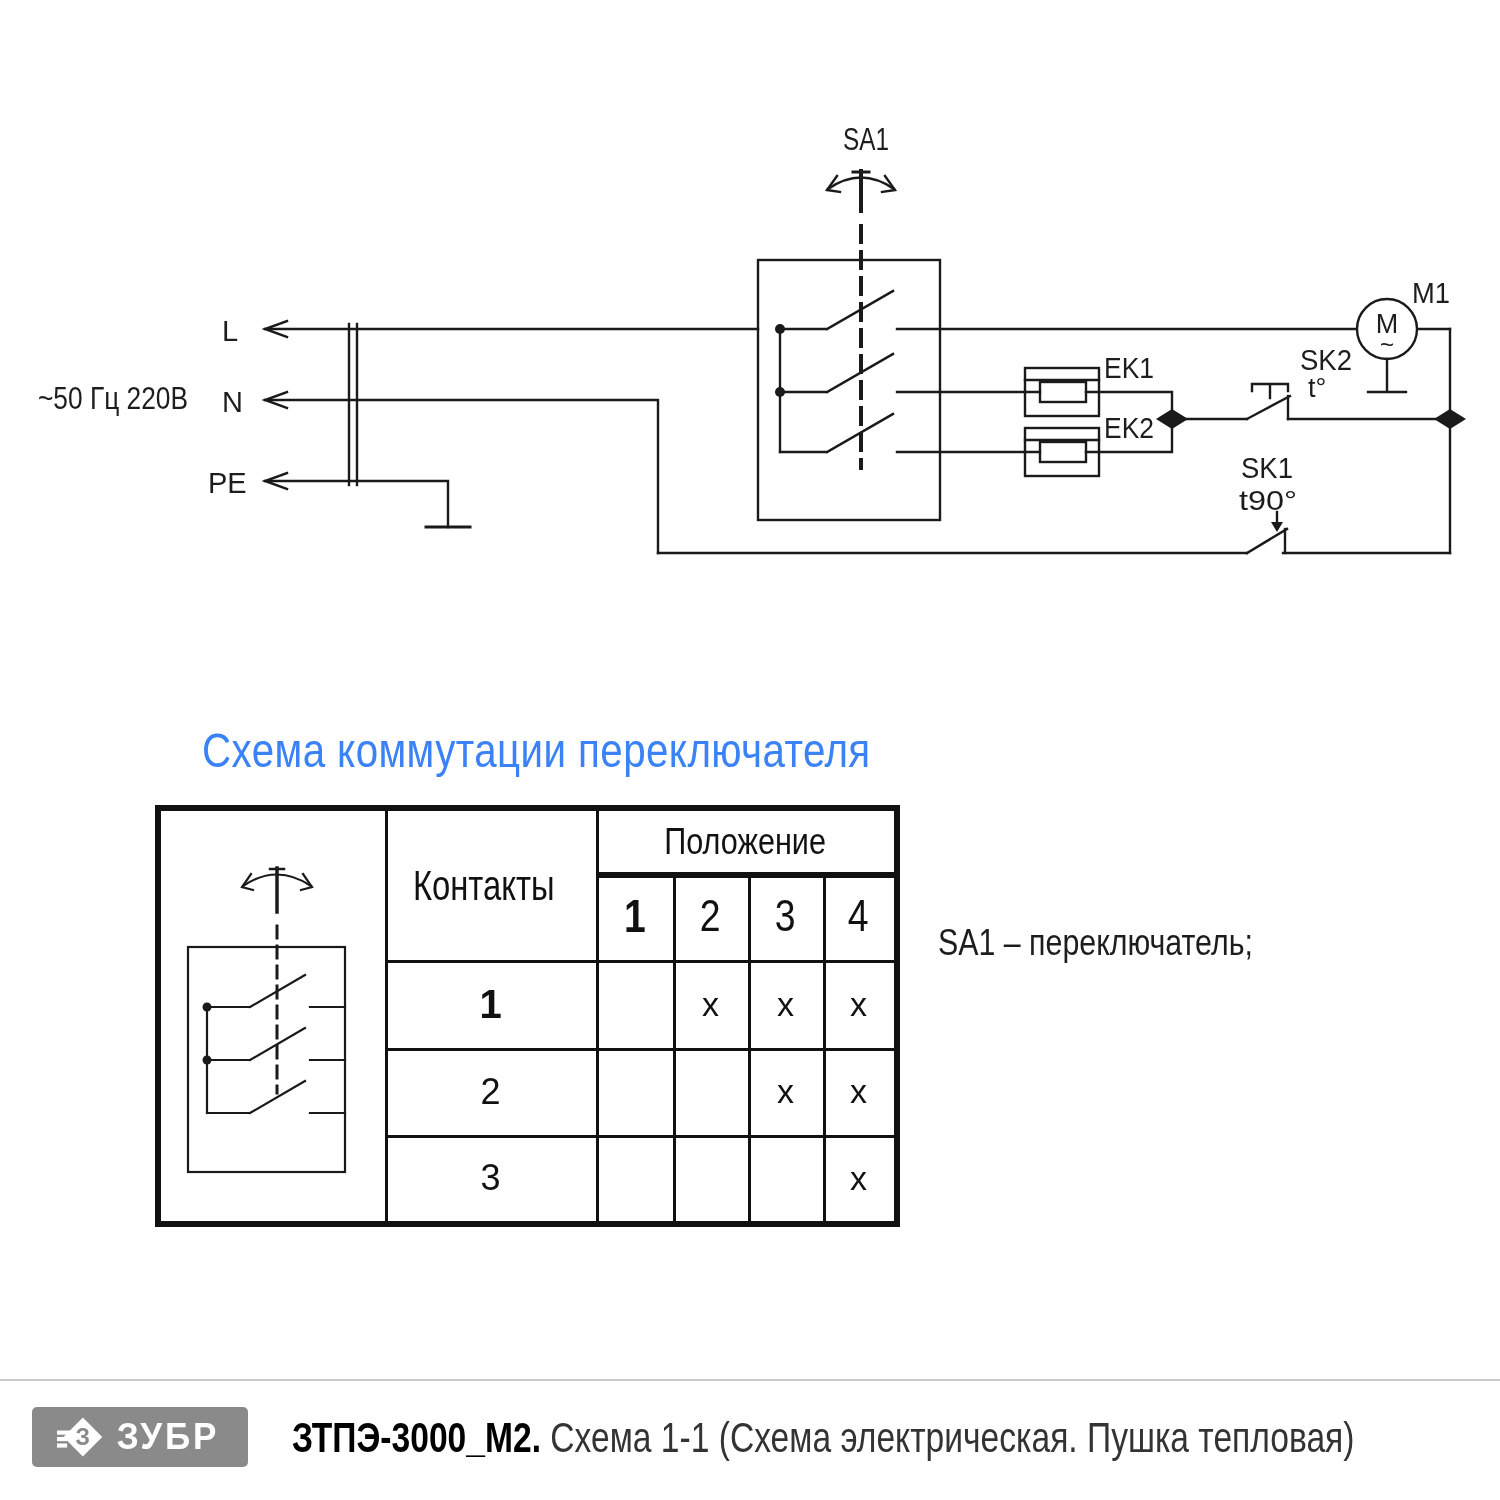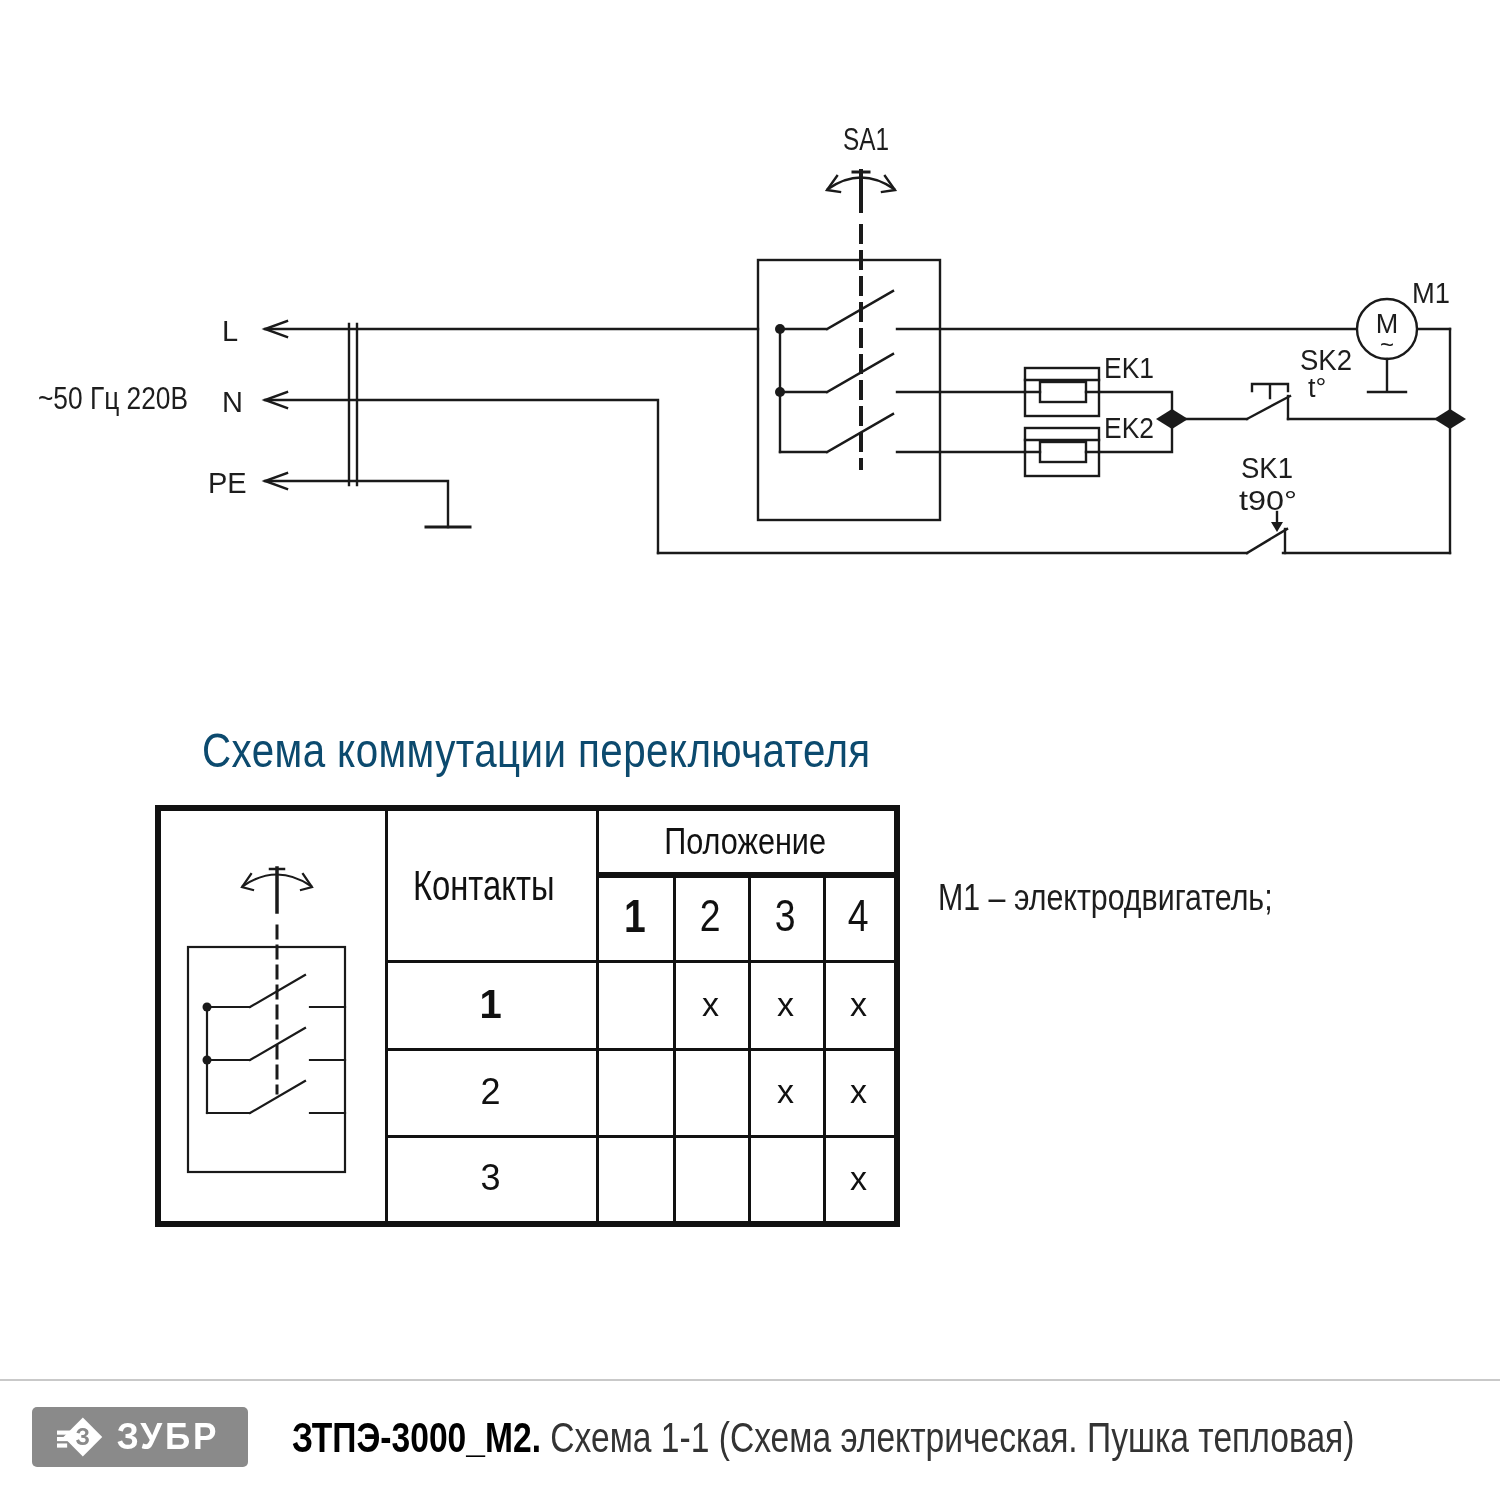--- a/index.html
+++ b/index.html
@@ -18,21 +18,21 @@
   .hthick{position:absolute;background:#111;height:6px;}
   .cell{position:absolute;display:flex;align-items:center;justify-content:center;color:#111;}
   .hdr{font-size:36px;}
   .hdr2{font-size:42px;}
   .num{font-size:44px;font-weight:400;}
   .numb{font-size:46px;font-weight:700;}
   .cnum{font-size:36px;}
   .cnumb{font-size:40px;font-weight:700;}
   .xmark{font-size:34px;font-weight:400;}
   
-  #ktitle{position:absolute;left:202px;top:723px;font-size:48px;font-weight:400;color:#0c4a6e;letter-spacing:0.5px;}
+  #ktitle{position:absolute;left:202px;top:723px;font-size:48px;font-weight:400;color:#3b82f6;letter-spacing:0.5px;}
   .legend-line{position:absolute;left:938px;height:45px;font-size:37px;color:#1d1d1d;white-space:nowrap;}
   
   #footer-rule{position:absolute;left:0;top:1379px;width:1500px;height:2px;background:#c9c9c9;}
   #logo{position:absolute;left:32px;top:1407px;width:216px;height:60px;background:#8a8a8a;
         border-radius:5px;display:flex;align-items:center;justify-content:center;gap:9px;}
   #logo .brand{color:#fff;font-size:37px;font-weight:800;letter-spacing:3px;transform:scaleX(0.95);}
   #doc-title{position:absolute;left:292px;top:1414px;font-size:42px;white-space:nowrap;}
   #doc-title .model{font-weight:700;color:#000;}
   #doc-title .desc{font-weight:400;color:#333;}
 </style>
@@ -239,21 +239,21 @@
       <rect x="188" y="947" width="157" height="225"></rect>
       <path d="M207,1007 H250 M250,1007 L305,975 M310,1007 H345"></path>
       <path d="M207,1060 H250 M250,1060 L305,1028 M310,1060 H345"></path>
       <path d="M207,1113 H250 M250,1113 L305,1081 M310,1113 H345"></path>
       <path d="M207,1007 V1113"></path>
       <circle cx="207" cy="1007" r="4.5" fill="#1a1a1a" stroke="none"></circle>
       <circle cx="207" cy="1060" r="4.5" fill="#1a1a1a" stroke="none"></circle>
     </g>
   </svg>
 
-  <div class="legend-line" style="top:877px;"><span class="cond">M1 –  электродвигатель;</span></div>
+  <div class="legend-line" style="top:922px;"><span class="cond">SA1 –  переключатель;</span></div>
 
   <div id="footer-rule"></div>
 
   <div id="logo">
     <svg width="48" height="48" viewBox="0 0 52 48">
       <rect x="0" y="17" width="15" height="4.5" fill="#fff"></rect>
       <rect x="0" y="24" width="15" height="4.5" fill="#fff"></rect>
       <rect x="0" y="31" width="11" height="4.5" fill="#fff"></rect>
       <polygon points="28,3 49,24 28,45 7,24" fill="#fff"></polygon>
       <text x="28" y="33" font-size="25" font-weight="700" fill="#8a8a8a" text-anchor="middle">З</text>

